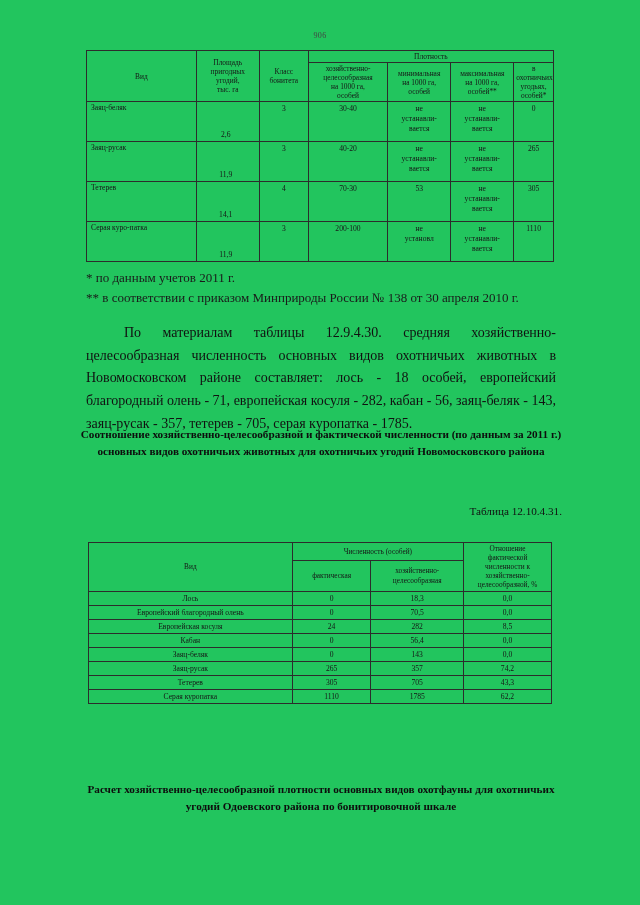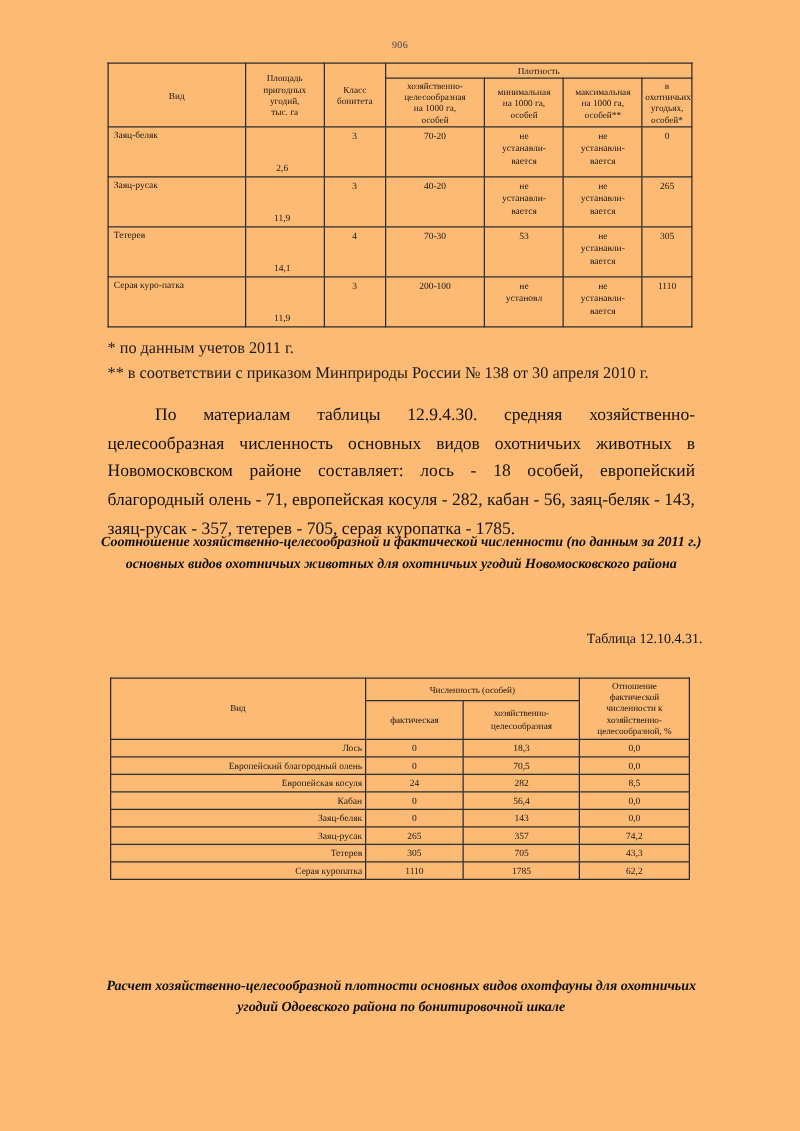--- a/index.html
+++ b/index.html
@@ -11,21 +11,21 @@
     width: 640px;
     height: 905px;
     font-family: "Liberation Serif", "DejaVu Serif", serif;
     color: #1a1a1a;
     position: relative;
     overflow: hidden;
   }
   .page {
     position: absolute;
     inset: 0;
-    background: #fdba74;
+    background: #22c55e;
   }
   .page-number {
     position: absolute;
     top: 31px;
     left: 0;
     right: 0;
     text-align: center;
     font-size: 8px;
     color: #444;
     letter-spacing: .3px;
@@ -118,21 +118,20 @@
   
   .heading-bold {
     position: absolute;
     left: 80px;
     width: 482px;
     text-align: center;
     font-weight: bold;
     font-size: 11.2px;
     line-height: 1.55;
     color: #0d0d0d;
-    font-style: italic;
   }
   #h-ratio { top: 426px; }
   .table-caption {
     position: absolute;
     left: 80px;
     width: 482px;
     text-align: right;
     font-size: 11.2px;
     top: 505px;
     color: #111;
@@ -149,21 +148,21 @@
     text-align: center;
     font-size: 7.3px;
     line-height: 1.25;
     padding: 1px 2px;
   }
   .t2 td {
     font-size: 7.6px;
     height: 11px;
     padding: 0 3px;
   }
-  .t2 td.name { text-align: right; margin-top: 21px; }
+  .t2 td.name { text-align: center; margin-top: 21px; }
   .t2 td.num  { text-align: center; }
 
   
   #h-section {
     position: absolute;
     top: 757px;
     left: 80px;
     width: 482px;
     text-align: center;
     font-weight: bold;
@@ -234,21 +233,21 @@
       </thead>
       <tbody>
         <tr>
           <td class="species">
             <span>Заяц-беляк</span>
           </td>
           <td class="species">
             <span class="area">2,6</span>
           </td>
           <td class="c">3</td>
-          <td class="c">70-20</td>
+          <td class="c">30-40</td>
           <td class="cm">
             <span class="hyph">не</span>
             <span class="hyph">устанавли-</span>
             <span class="hyph">вается</span>
           </td>
           <td class="cm">
             <span class="hyph">не</span>
             <span class="hyph">устанавли-</span>
             <span class="hyph">вается</span>
           </td>

